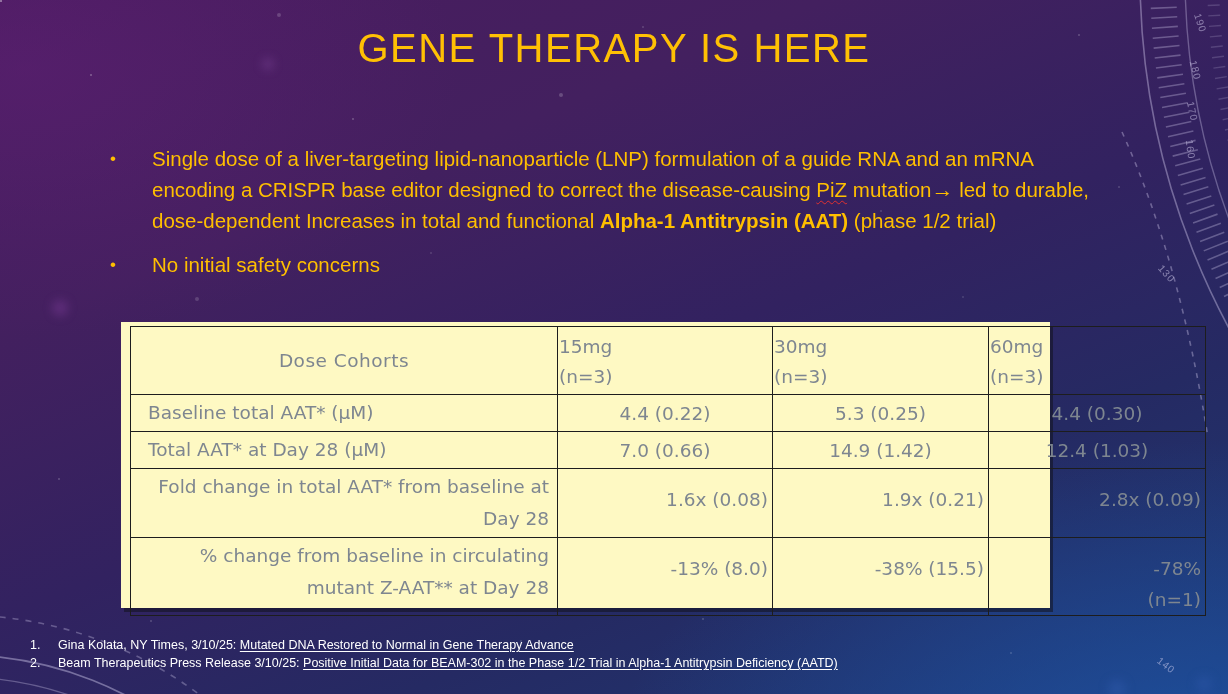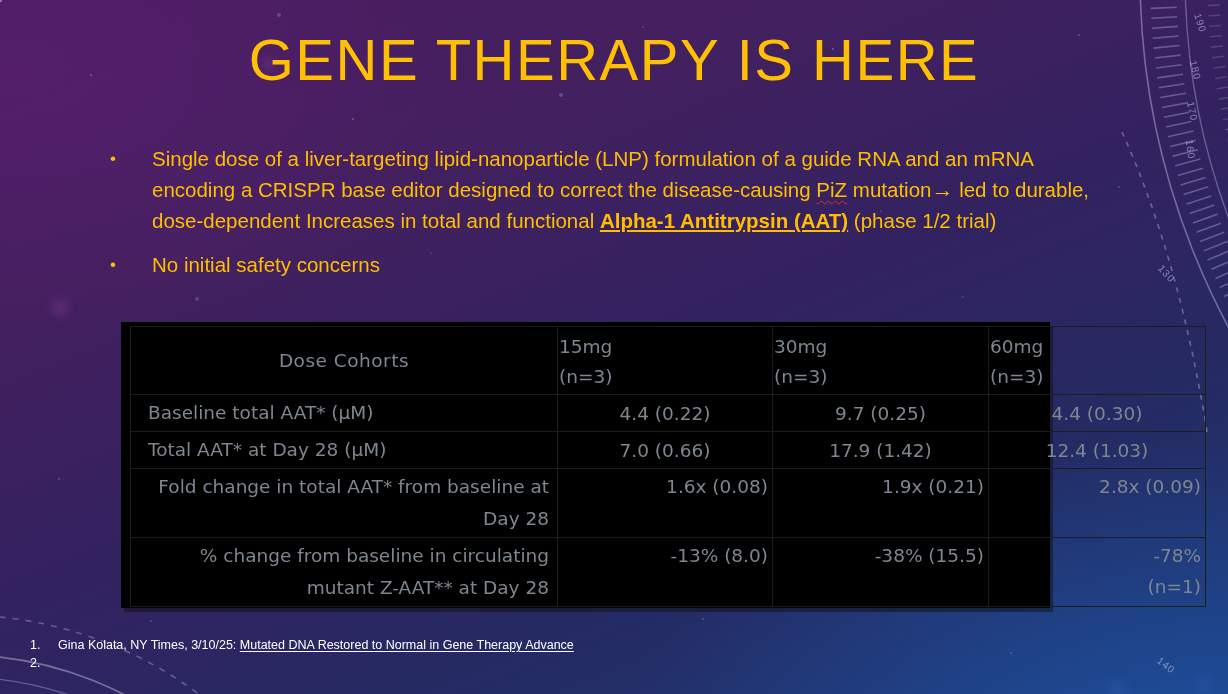--- a/index.html
+++ b/index.html
@@ -26,50 +26,50 @@
       520px 640px 0 0 rgba(255,255,255,.16), 1010px 652px 0 0 rgba(255,255,255,.18);
   }
   .glow{position:absolute;border-radius:50%;filter:blur(5px);z-index:0;pointer-events:none;}
   .glow.purple1{left:52px;top:300px;width:16px;height:16px;background:rgba(140,70,170,.35);}
   .glow.purple2{left:262px;top:58px;width:12px;height:12px;background:rgba(150,90,180,.30);}
   .glow.blue1{left:1108px;top:680px;width:18px;height:18px;background:rgba(46,87,168,.55);}
   .glow.blue2{left:1196px;top:676px;width:16px;height:16px;background:rgba(46,87,168,.45);}
 
   .page-title{
     position:absolute;left:0;top:26px;width:100%;margin:0;text-align:center;z-index:1;
-    font-size:58px;font-weight:400;letter-spacing:1.5px;color:#FFC004;
+    font-size:40px;font-weight:400;letter-spacing:1.5px;color:#FFC004;
   }
   .bullets{position:absolute;left:110px;top:143px;width:1050px;z-index:1;
     color:#FFBF00;font-size:20.5px;line-height:31px;}
   .bullet-item{display:flex;}
   .bullet-item + .bullet-item{margin-top:13px;}
   .bullet-marker{width:30px;flex:0 0 30px;font-size:17px;}
   .bullet-text{flex:1;margin-left:12px;}
-  .seg-bold{font-weight:700;text-decoration:underline;}
+  .seg-bold{font-weight:700;}
   .seg-misspelled{text-decoration:underline wavy #e03030 1px;text-underline-offset:3px;}
   .seg-arrow{font-weight:700;font-size:22px;}
 
   .table-wrap{
     position:absolute;left:121px;top:322px;width:929px;height:286px;z-index:1;
-    background:#000000;box-sizing:border-box;padding:4px 7px 9px 9px;
+    background:#fef9c3;box-sizing:border-box;padding:4px 7px 9px 9px;
     box-shadow:3px 4px 0 rgba(18,18,30,.55);
   }
   table.dose{border-collapse:collapse;table-layout:fixed;width:1074px;height:273px;
     font-family:"DejaVu Sans","Liberation Sans",sans-serif;}
   table.dose td{border:1.6px solid #1d1d1d;color:#7E8690;font-size:18.5px;
     vertical-align:middle;overflow:hidden;}
   table.dose tr:nth-child(1){height:68px;}
   table.dose tr:nth-child(2){height:35px;}
   table.dose tr:nth-child(3){height:34px;}
   table.dose tr:nth-child(4){height:69px;}
   table.dose tr:nth-child(5){height:67px;margin-left:12px;}
   table.dose tr:nth-child(4) td,table.dose tr:nth-child(5) td{vertical-align:top;text-align:right;}
   td.label-cell{text-align:left;padding:2px 8px 2px 17px;line-height:32px;}
   td.val-cell{text-align:center;padding:0 4px;line-height:31px;}
-  tr:nth-child(4) td.val-cell,tr:nth-child(5) td.val-cell{padding-top:2px;}
+  tr:nth-child(4) td.val-cell,tr:nth-child(5) td.val-cell{padding-top:15px;}
   td.corner-cell{text-align:center;letter-spacing:.5px;}
   td.dose-head{text-align:left;line-height:30px;padding-top:4px;}
 
   .footnotes{position:absolute;left:30px;top:636px;width:1150px;z-index:1;
     color:#FFFFFF;font-size:12.5px;line-height:18px;}
   .fn-item{display:flex;}
   .fn-num{width:28px;flex:0 0 28px;}
   .fn-link{text-decoration:underline;text-underline-offset:2px;}
 </style>
 </head>
@@ -140,33 +140,33 @@
             <div>60mg</div>
             <div>(n=3)</div>
           </td>
         </tr>
         <tr>
           <td class="label-cell">Baseline total AAT* (µM)</td>
           <td class="val-cell">
             <div>4.4 (0.22)</div>
           </td>
           <td class="val-cell">
-            <div>9.7 (0.25)</div>
+            <div>5.3 (0.25)</div>
           </td>
           <td class="val-cell">
             <div>4.4 (0.30)</div>
           </td>
         </tr>
         <tr>
           <td class="label-cell">Total AAT* at Day 28 (µM)</td>
           <td class="val-cell">
             <div>7.0 (0.66)</div>
           </td>
           <td class="val-cell">
-            <div>17.9 (1.42)</div>
+            <div>14.9 (1.42)</div>
           </td>
           <td class="val-cell">
             <div>12.4 (1.03)</div>
           </td>
         </tr>
         <tr>
           <td class="label-cell">Fold change in total AAT* from baseline at Day 28</td>
           <td class="val-cell">
             <div>1.6x (0.08)</div>
           </td>
@@ -194,14 +194,15 @@
   </table>
 </div>
 
 <div class="footnotes" id="footnote-list">
     <div class="fn-item">
       <span class="fn-num">1.</span>
       <span><span>Gina Kolata, NY Times, 3/10/25: </span><span class="fn-link">Mutated DNA Restored to Normal in Gene Therapy Advance</span></span>
     </div>
     <div class="fn-item">
       <span class="fn-num">2.</span>
+      <span><span>Beam Therapeutics Press Release 3/10/25: </span><span class="fn-link">Positive Initial Data for BEAM-302 in the Phase 1/2 Trial in Alpha-1 Antitrypsin Deficiency (AATD)</span></span>
     </div>
   </div>
 
 </body></html>

